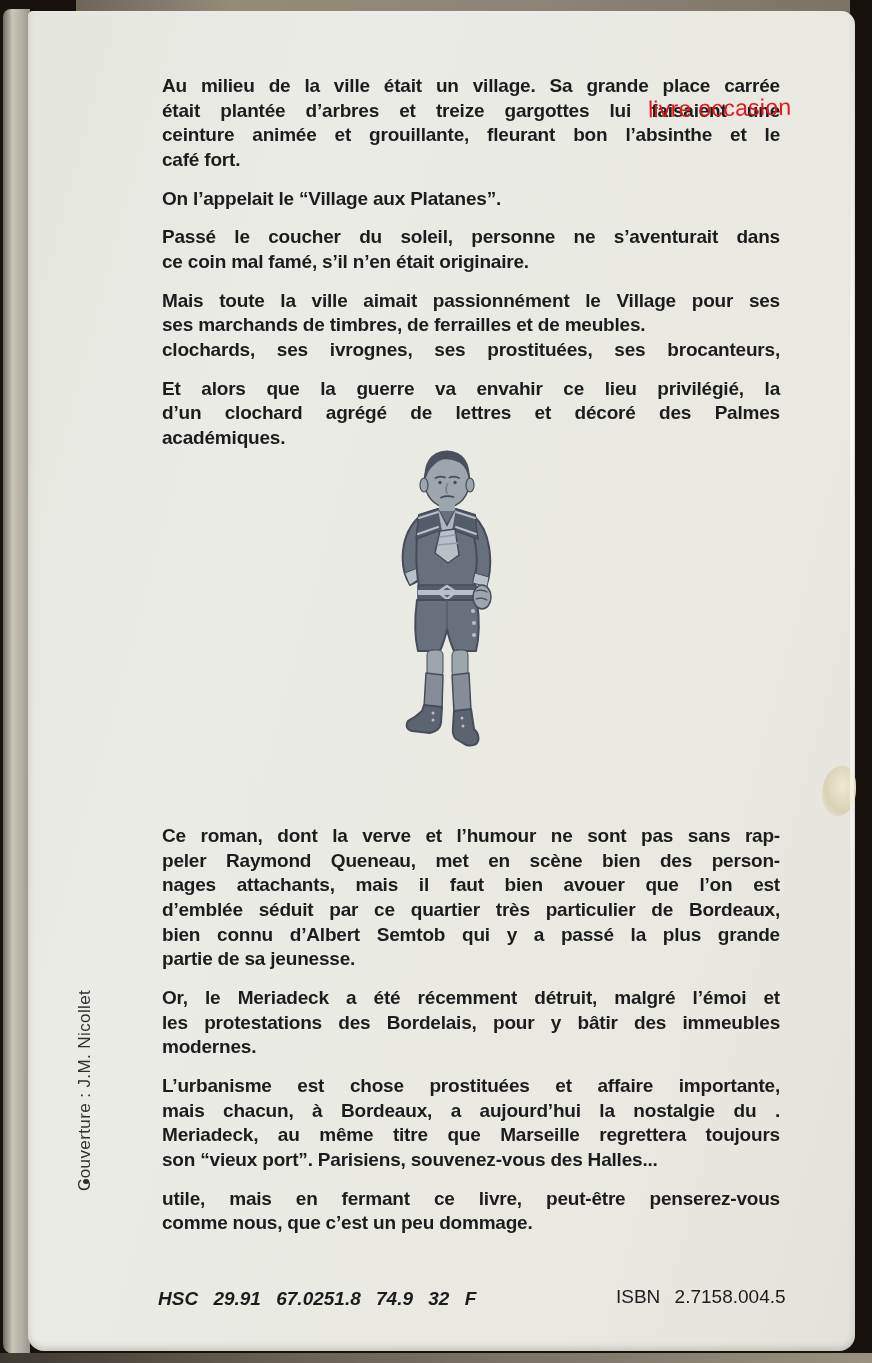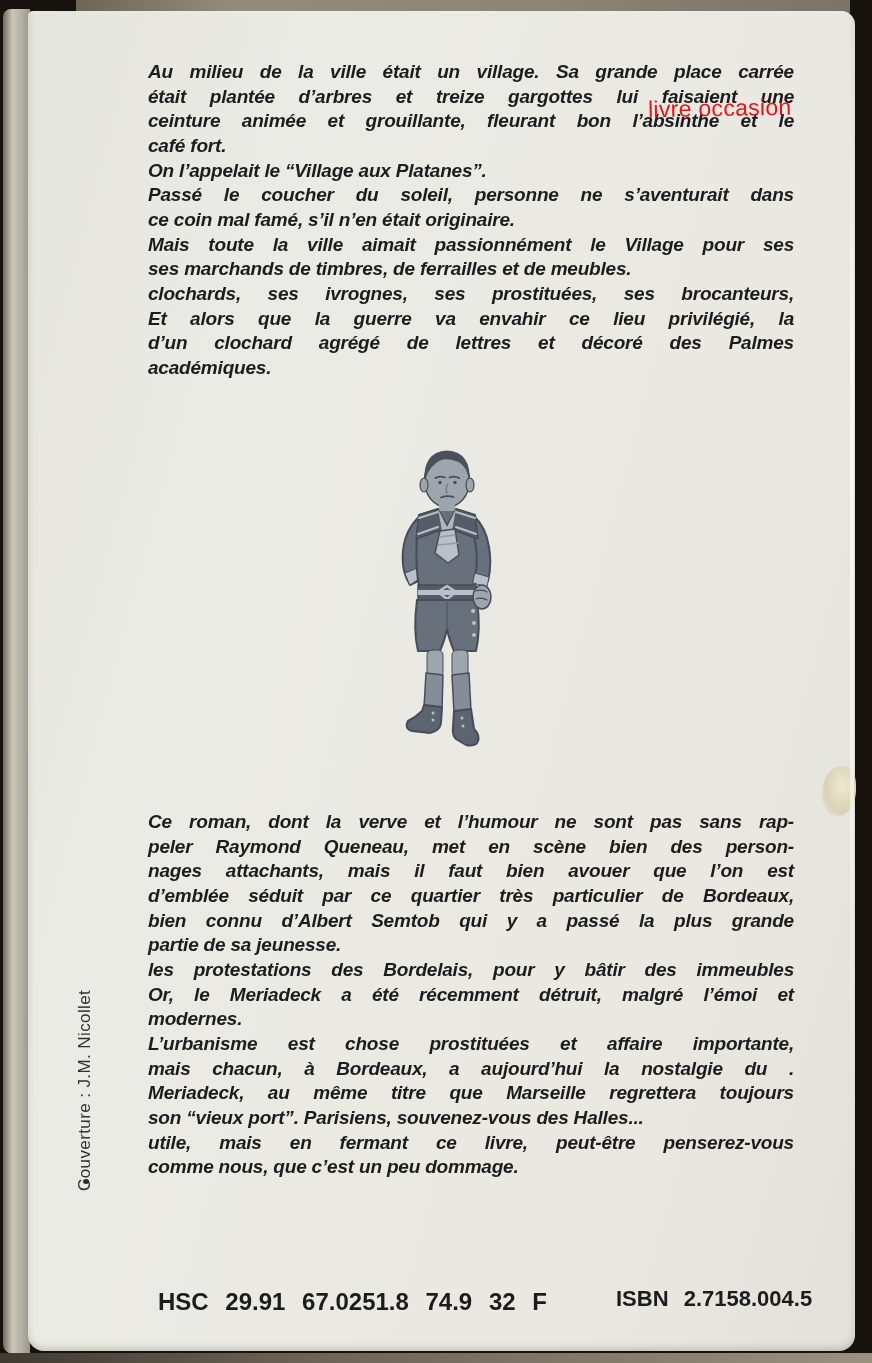--- a/index.html
+++ b/index.html
@@ -14,29 +14,29 @@
   .cover{position:absolute;left:28px;top:11px;width:827px;height:1340px;
          background:linear-gradient(105deg,#e4e5dd,#ebebe5 25%,#e9e9e2 75%,#e2e2da);
          border-radius:5px 14px 16px 16px;
          box-shadow:inset 0 2px 3px rgba(255,255,255,.35), inset 0 -3px 6px rgba(90,85,70,.25);}
   .edge-light{position:absolute;right:1px;top:30px;bottom:16px;width:4px;border-radius:0 14px 14px 0;
          background:linear-gradient(rgba(255,255,255,0),rgba(252,252,245,.85) 25%,rgba(252,252,245,.6) 60%,rgba(255,255,255,0));}
   .block{position:absolute;left:120px;width:646px;color:#1c1c1e;font-weight:bold;
          font-size:19px;line-height:24.65px;letter-spacing:-0.2px;}
   .top-block{top:49px;}
   .bottom-block{top:799px;}
-  .para{margin:0;font-style:italic;}
+  .para{margin:14px;}
   .ln{text-align:justify;text-align-last:justify;}
   .ln.last{text-align:justify;text-align-last:left;}
   .boy{position:absolute;left:344px;top:428px;width:150px;height:320px;opacity:.93;}
   .credit{position:absolute;left:47px;top:1180px;transform:rotate(-90deg);transform-origin:0 0;
          font-size:17px;color:#2f2f31;letter-spacing:.4px;white-space:nowrap;}
-  .print-code{position:absolute;left:130px;top:1277px;font-size:24px;font-weight:bold;
-         color:#1c1c1e;word-spacing:10px;white-space:nowrap;}
-  .isbn{position:absolute;left:588px;top:1275px;font-size:22px;font-weight:bold;
+  .print-code{position:absolute;left:130px;top:1277px;font-size:19px;font-weight:bold;
+         color:#1c1c1e;word-spacing:10px;white-space:nowrap;font-style:italic;}
+  .isbn{position:absolute;left:588px;top:1275px;font-size:19px;font-weight:normal;
          color:#1c1c1e;word-spacing:9px;white-space:nowrap;}
   .watermark{position:absolute;left:648px;top:95px;font-size:23px;color:#e5161b;
          transform:rotate(-1deg);letter-spacing:.3px;white-space:nowrap;}
   .spot{position:absolute;left:794px;top:755px;width:34px;height:50px;border-radius:60% 40% 55% 45%;
          background:radial-gradient(ellipse at 60% 40%,#efe9d2,#d9d2b4 60%,rgba(217,210,180,0) 95%);}
   .speck{position:absolute;left:55px;top:1168px;width:6px;height:5px;background:#2f2d29;border-radius:50%;}
 </style>
 </head>
 <body>
 
@@ -133,22 +133,22 @@
     <div class="block bottom-block">
       <div class="para">
           <div class="ln">Ce roman, dont la verve et l’humour ne sont pas sans rap-</div>
           <div class="ln">peler Raymond Queneau, met en scène bien des person-</div>
           <div class="ln">nages attachants, mais il faut bien avouer que l’on est</div>
           <div class="ln">d’emblée séduit par ce quartier très particulier de Bordeaux,</div>
           <div class="ln">bien connu d’Albert Semtob qui y a passé la plus grande</div>
           <div class="ln last">partie de sa jeunesse.</div>
         </div>
       <div class="para">
+          <div class="ln">Or, le Meriadeck a été récemment détruit, malgré l’émoi et</div>
           <div class="ln">les protestations des Bordelais, pour y bâtir des immeubles</div>
-          <div class="ln">Or, le Meriadeck a été récemment détruit, malgré l’émoi et</div>
           <div class="ln last">modernes.</div>
         </div>
       <div class="para">
           <div class="ln">L’urbanisme est chose prostituées et affaire importante,</div>
           <div class="ln">mais chacun, à Bordeaux, a aujourd’hui la nostalgie du .</div>
           <div class="ln">Meriadeck, au même titre que Marseille regrettera toujours</div>
           <div class="ln last">son “vieux port”. Parisiens, souvenez-vous des Halles...</div>
         </div>
       <div class="para">
           <div class="ln">utile, mais en fermant ce livre, peut-être penserez-vous</div>

